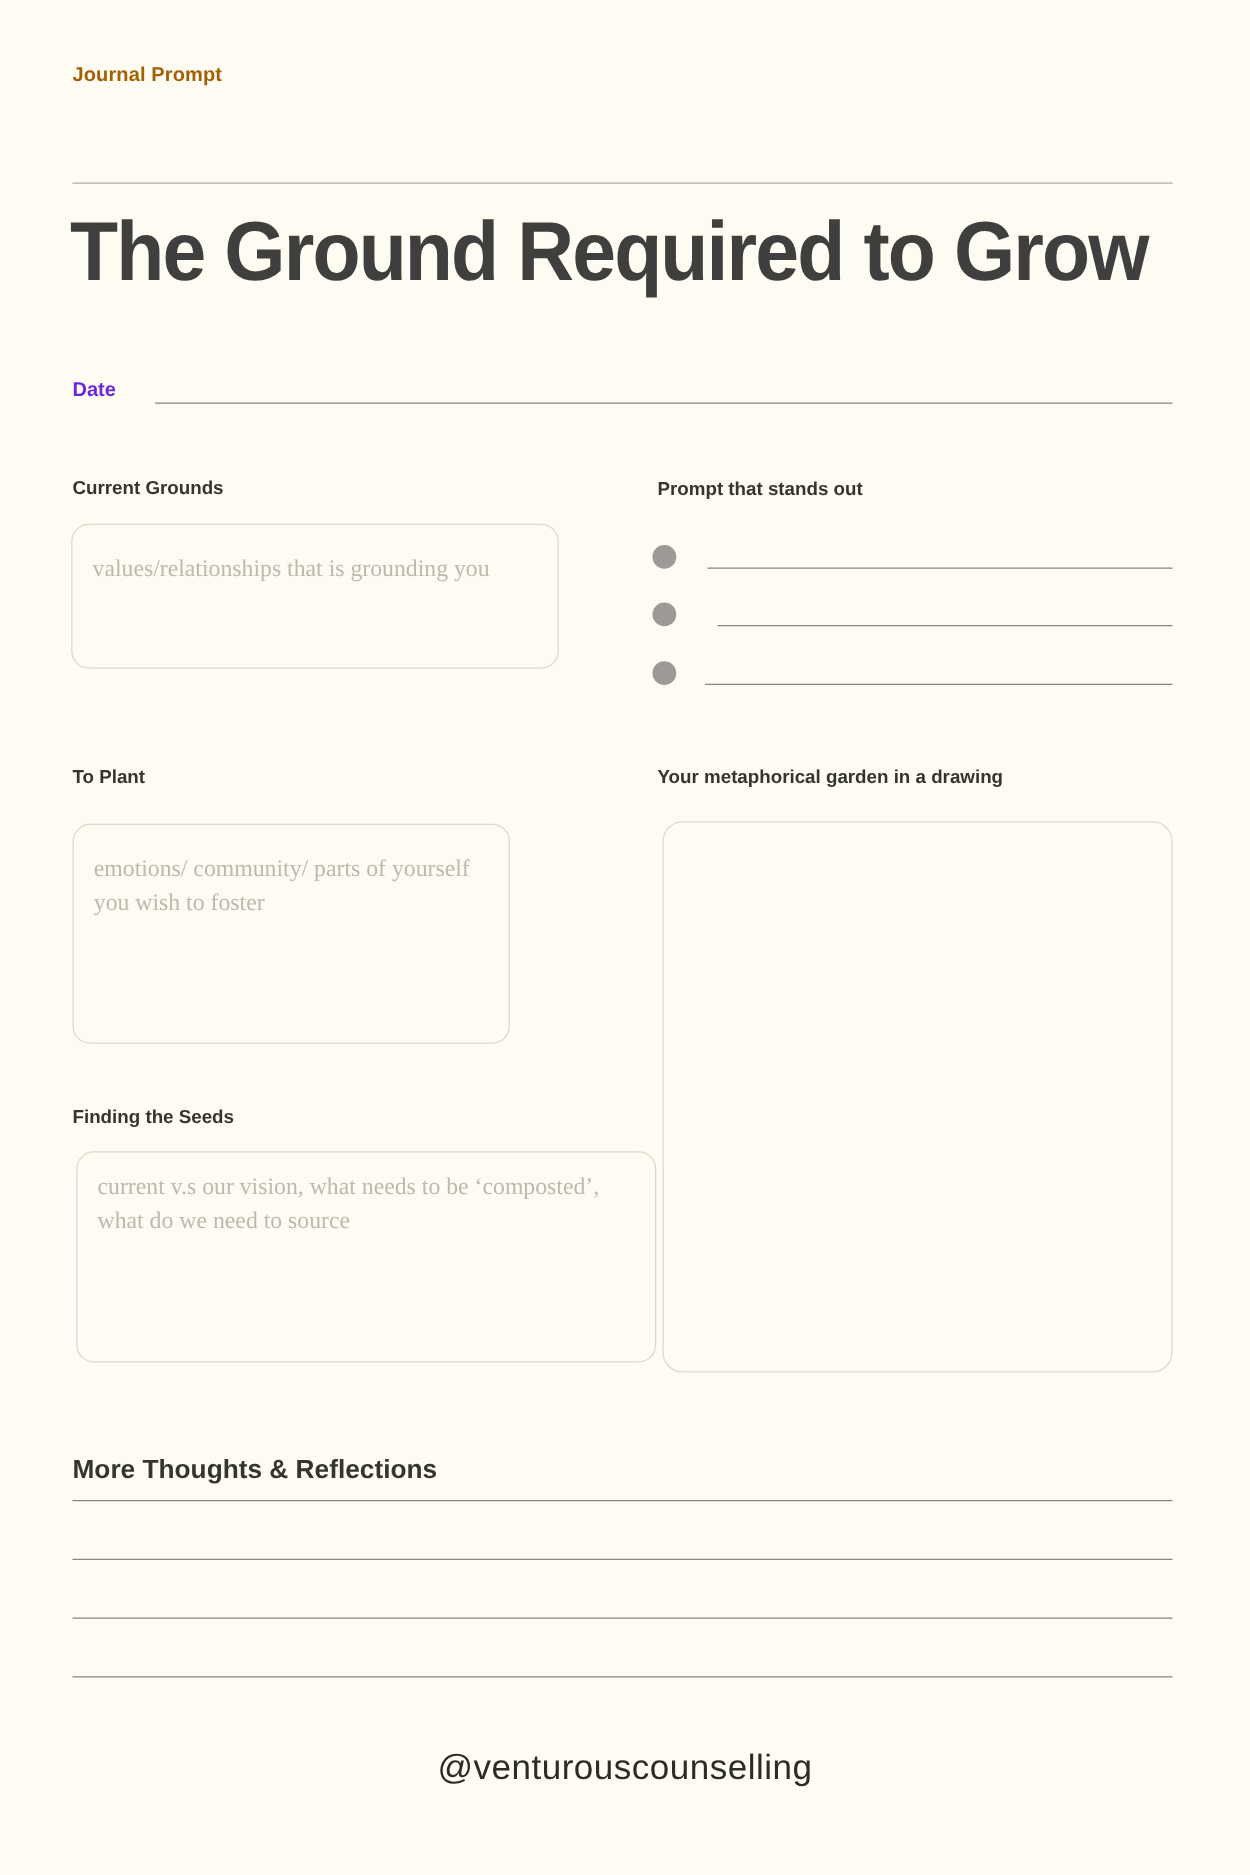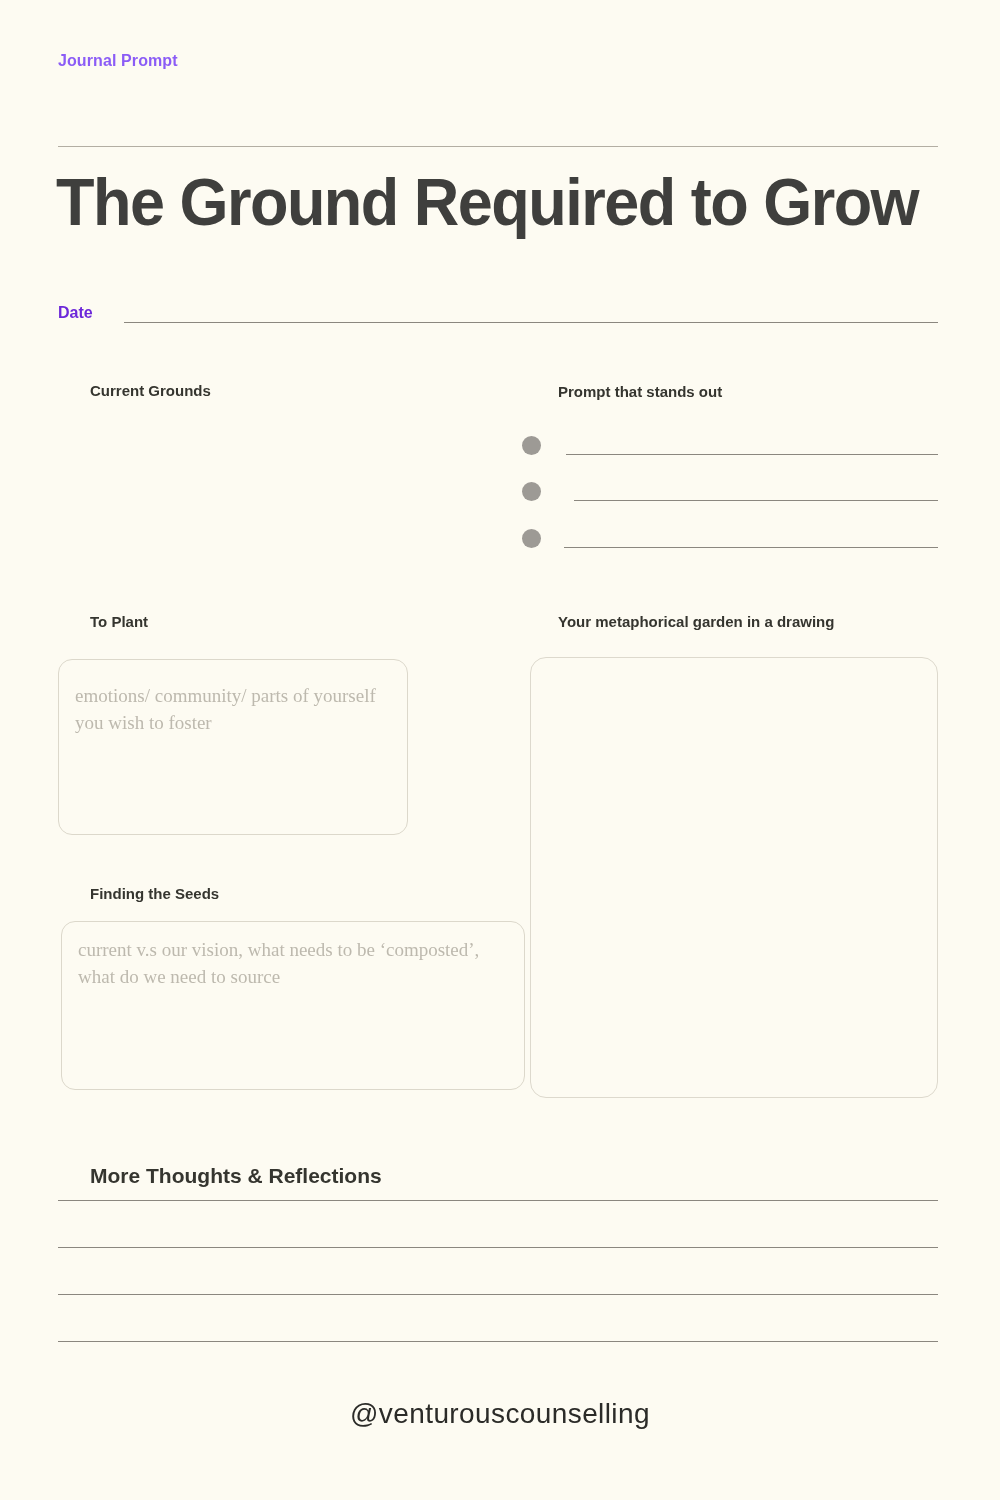--- a/index.html
+++ b/index.html
@@ -21,21 +21,21 @@
   }
 
   
   .kicker {
     position: absolute;
     left: 58px;
     top: 52px;
     font-size: 16px;
     font-weight: bold;
     letter-spacing: 0.1px;
-    color: #8b5cf6;
+    color: #a16207;
   }
   .top-rule {
     position: absolute;
     left: 58px;
     top: 146px;
     width: 880px;
     height: 1px;
     background: #b3aea3;
   }
   .title {
@@ -72,21 +72,20 @@
   }
 
   
   .sec-label {
     position: absolute;
     font-size: 15px;
     font-weight: bold;
     letter-spacing: 0px;
     color: #35352f;
     white-space: nowrap;
-    margin-left: 32px;
   }
 
   
   .entry-box {
     position: absolute;
     border: 1px solid #dcd8cb;
     border-radius: 14px;
     background: transparent;
     box-sizing: border-box;
   }
@@ -158,20 +157,23 @@
 <div class="page">
 
   <div class="kicker">Journal Prompt</div>
   <div class="top-rule"></div>
   <div class="title">The Ground Required to Grow</div>
 
   <div class="date-label">Date</div>
   <div class="date-line"></div>
 
   <div class="sec-label" style="left:58px; top:382px;">Current Grounds</div>
+  <div class="entry-box" style="left:57px; top:419px; width:390px; height:116px;">
+    <div class="ph">values/relationships that is grounding you</div>
+  </div>
 
   <div class="sec-label" style="left:526px; top:383px;">Prompt that stands out</div>
 
   <div class="bullet-row" style="left:522px; top:436px; width:416px;">
     <span class="bullet-dot"></span>
     <span class="bullet-line" style="left:44px; width:372px;"></span>
   </div>
   <div class="bullet-row" style="left:522px; top:482px; width:416px;">
     <span class="bullet-dot"></span>
     <span class="bullet-line" style="left:52px; width:364px;"></span>

